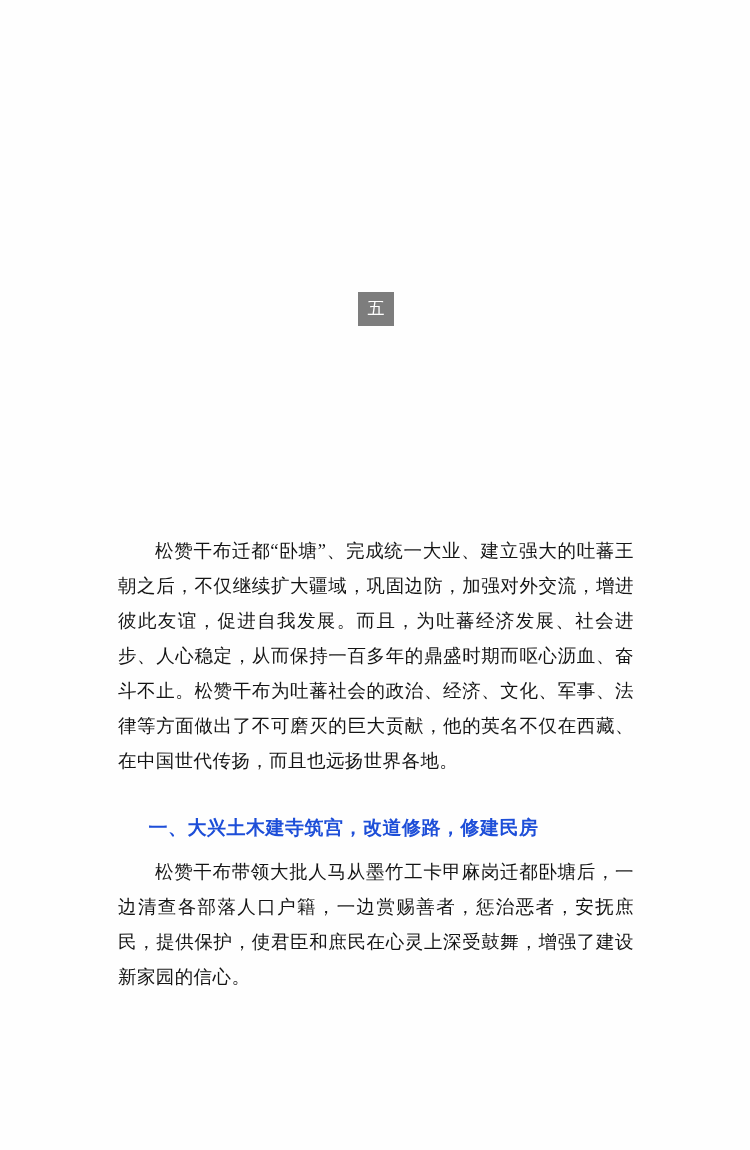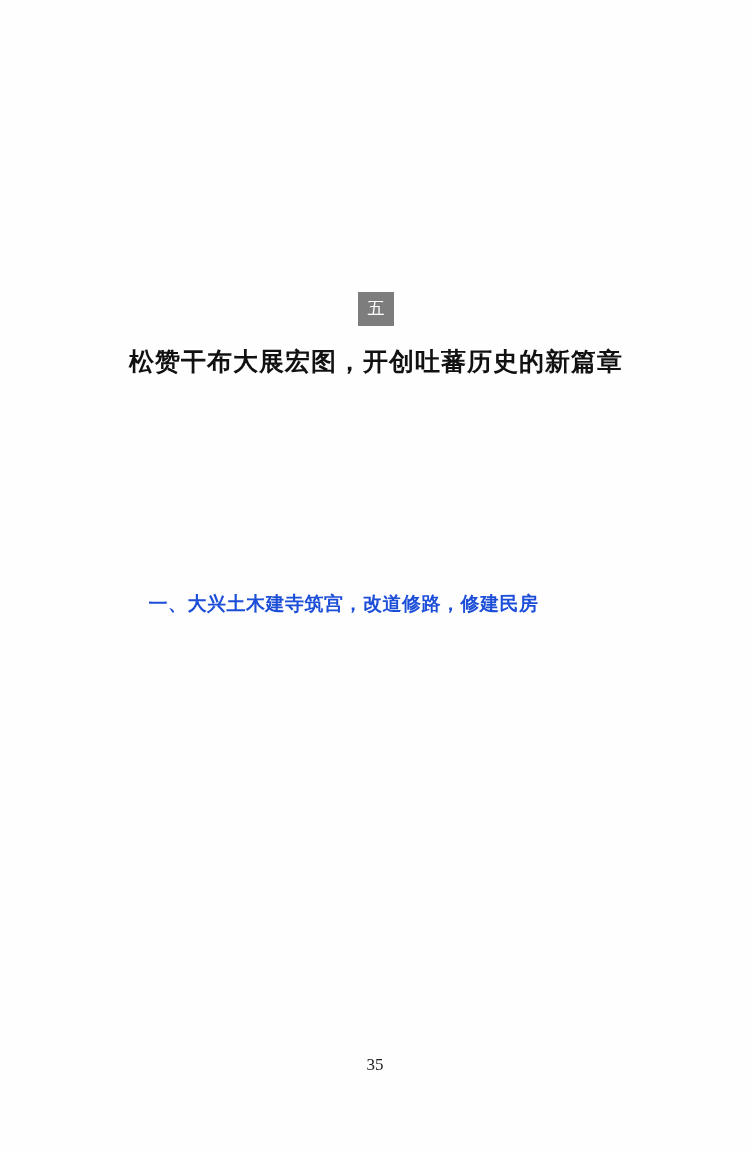--- a/index.html
+++ b/index.html
@@ -98,24 +98,24 @@
 </head>
 <body>
 
 <div class="page">
   <div class="content">
 
     <div class="chapter-badge-wrap">
       <span class="chapter-badge">五</span>
     </div>
 
-    <h1 class="chapter-title">松赞干布大展宏图，开创吐蕃历史的新篇章</h1>
 
     <div class="body-block">
+      <p class="para">松赞干布迁都“卧塘”、完成统一大业、建立强大的吐蕃王朝之后，不仅继续扩大疆域，巩固边防，加强对外交流，增进彼此友谊，促进自我发展。而且，为吐蕃经济发展、社会进步、人心稳定，从而保持一百多年的鼎盛时期而呕心沥血、奋斗不止。松赞干布为吐蕃社会的政治、经济、文化、军事、法律等方面做出了不可磨灭的巨大贡献，他的英名不仅在西藏、在中国世代传扬，而且也远扬世界各地。</p>
 
       <h3 class="section-head">一、大兴土木建寺筑宫，改道修路，修建民房</h3>
 
+      <p class="para">松赞干布带领大批人马从墨竹工卡甲麻岗迁都卧塘后，一边清查各部落人口户籍，一边赏赐善者，惩治恶者，安抚庶民，提供保护，使君臣和庶民在心灵上深受鼓舞，增强了建设新家园的信心。</p>
     </div>
 
   </div>
 
-  <div class="page-number">35</div>
 </div>
 
 </body></html>

